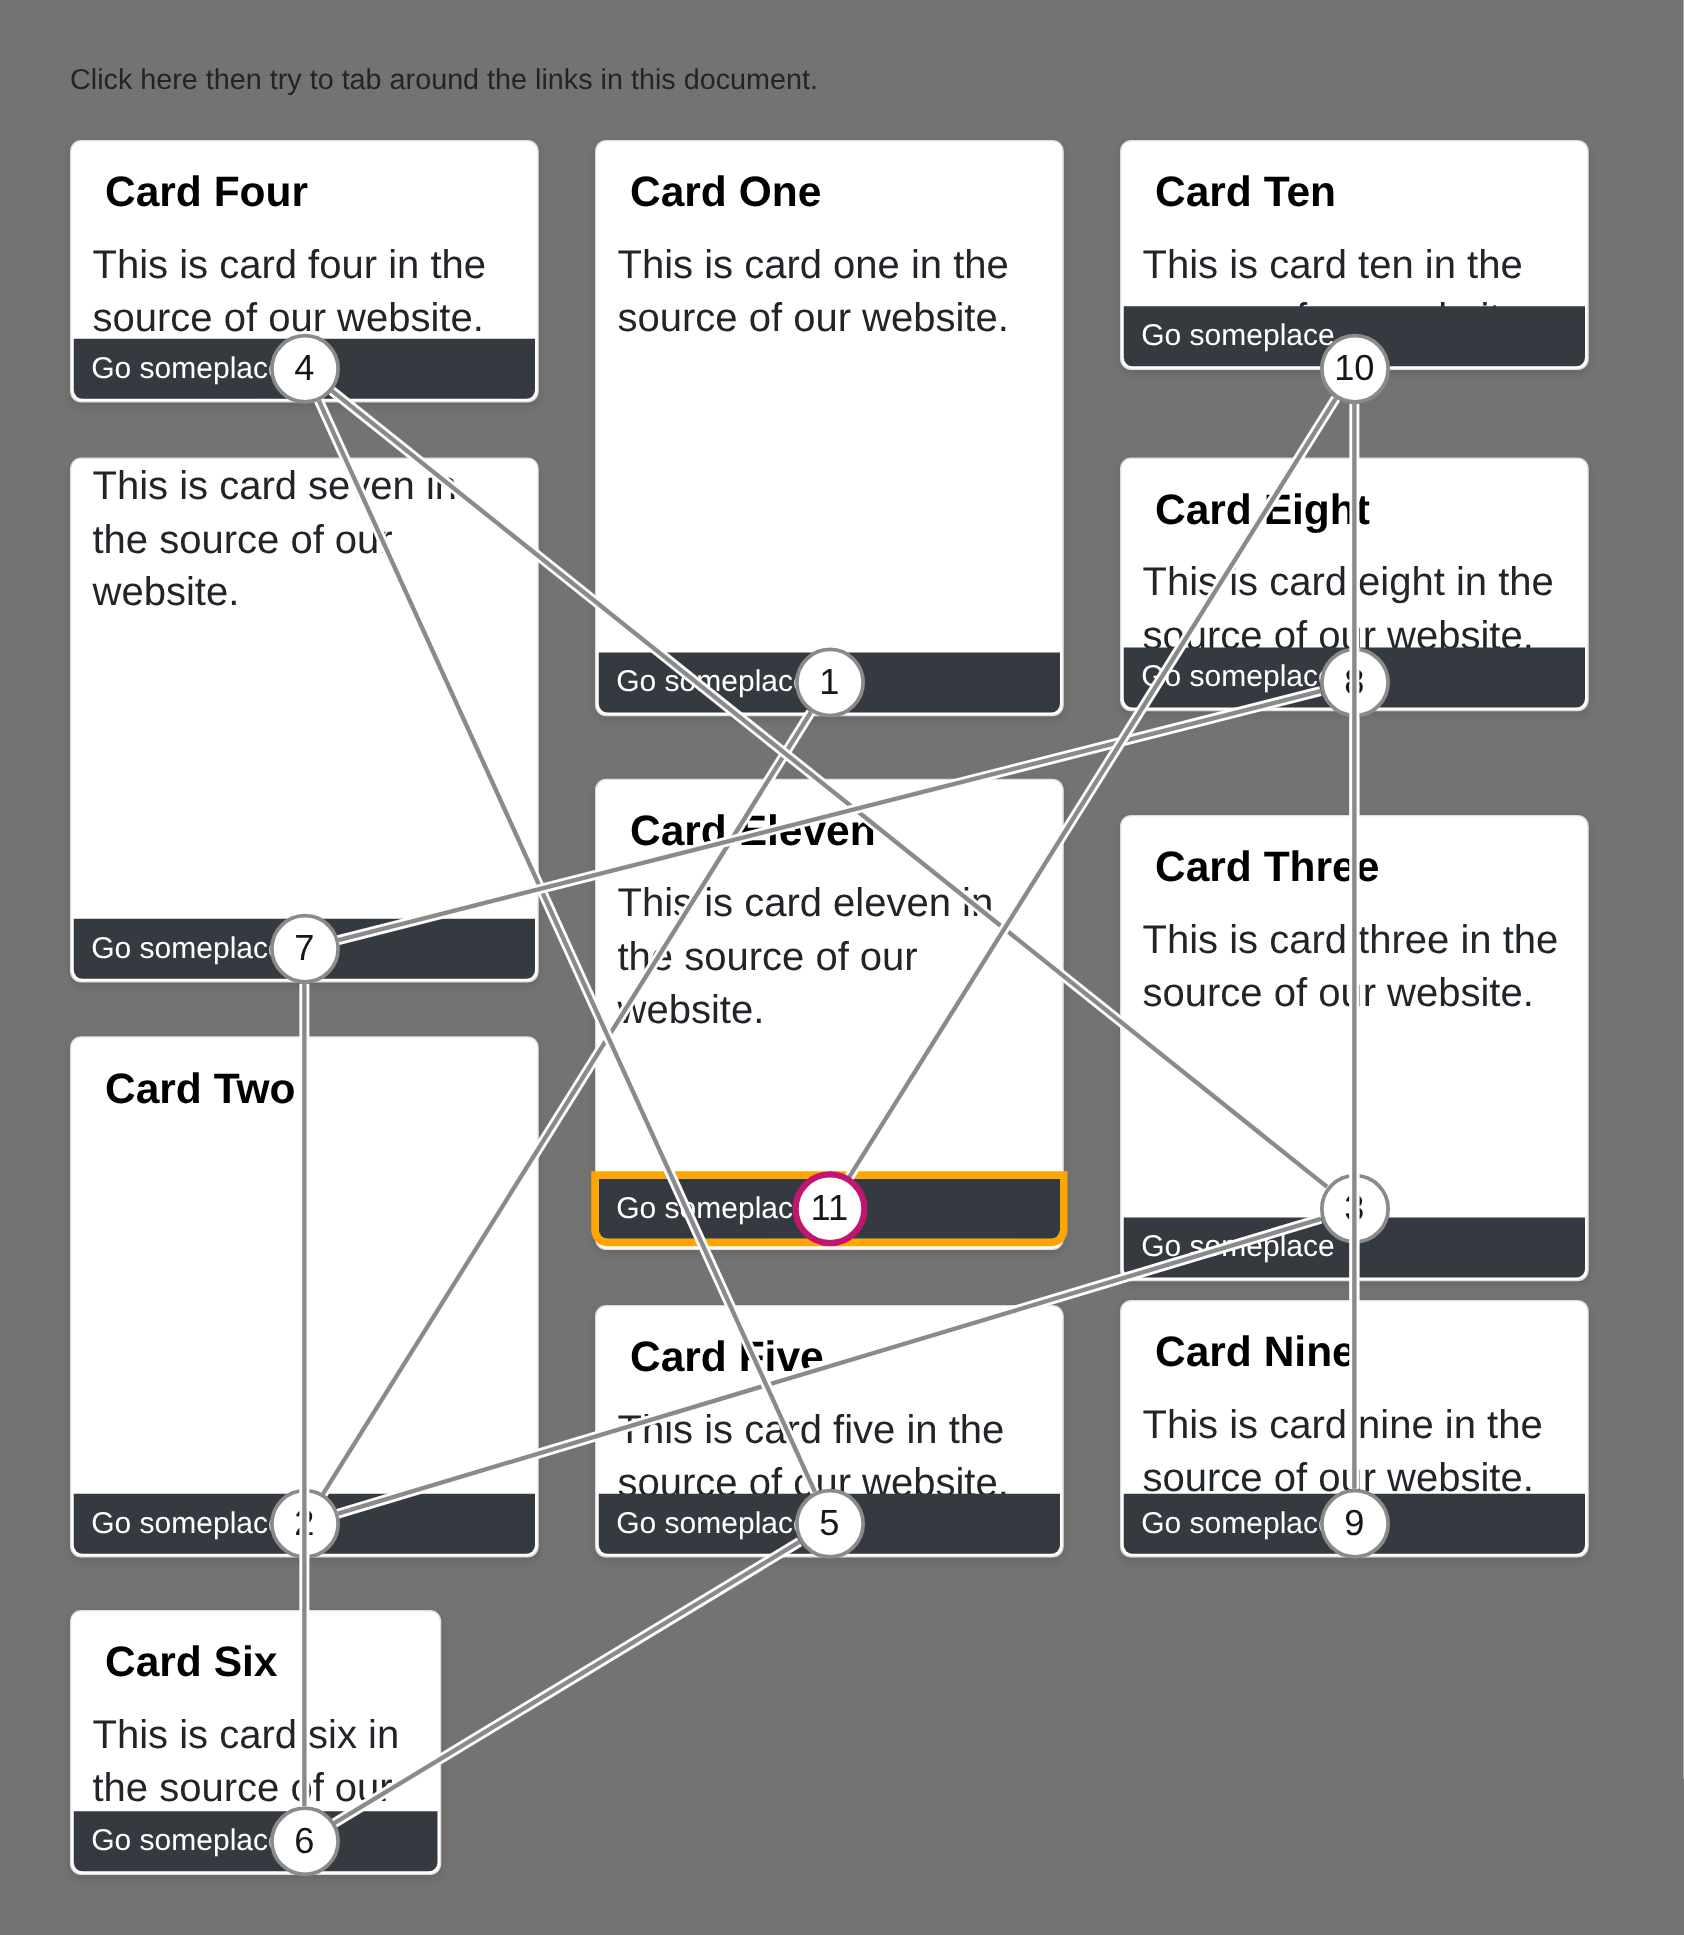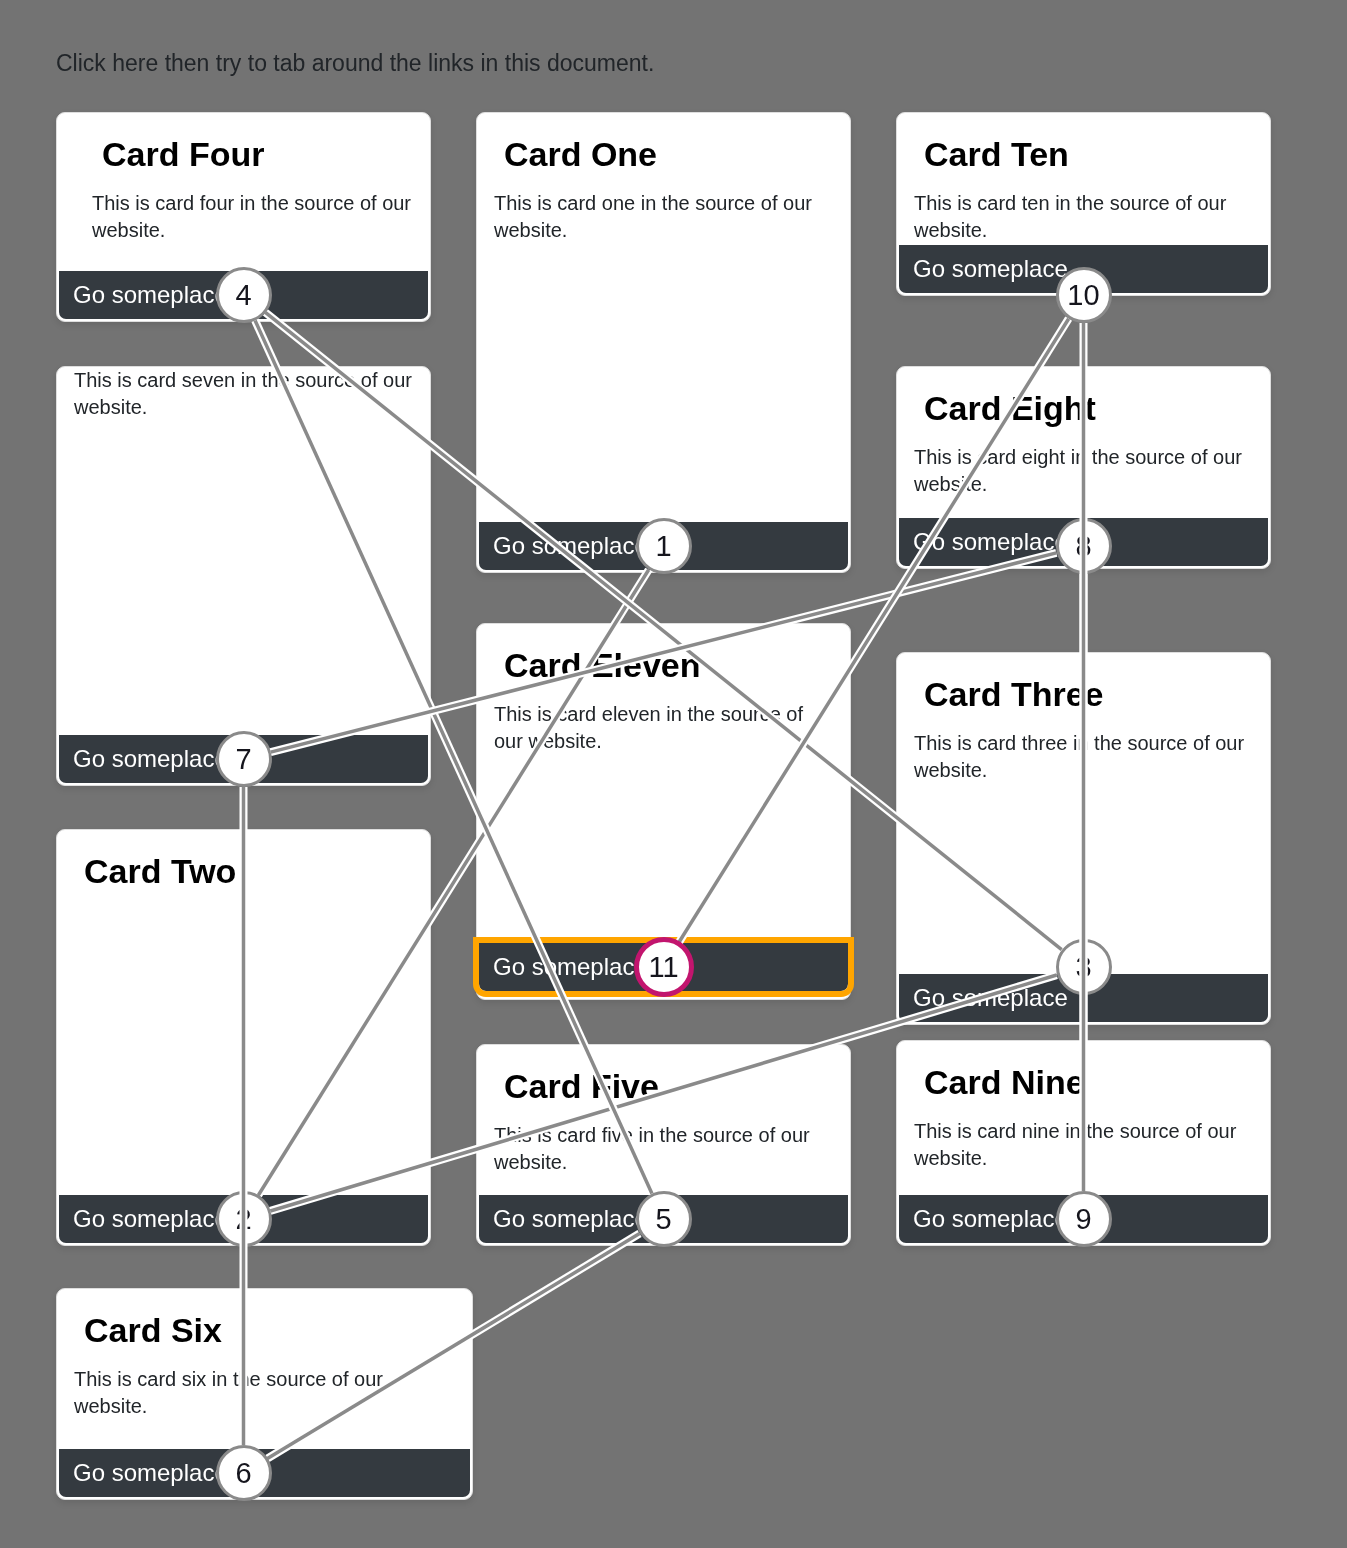--- a/index.html
+++ b/index.html
@@ -12,21 +12,21 @@
     position:absolute;background:#fff;
     border:1px solid var(--card-border,#dedede);
     border-radius:9px;box-shadow:0 3px 7px rgba(0,0,0,.10);
     box-sizing:border-box;
   }
   .card h2{
     font-size:34px;font-weight:bold;color:#000;
     margin:22px 17px 16px 27px;letter-spacing:0;
   }
   .card .body-text{
-    font-size:20px;line-height:1.33;color:#212529;margin:0 17px;
+    font-size:32px;line-height:1.33;color:#212529;margin:0 17px;
   }
   .go-btn{
     position:absolute;left:2px;right:2px;bottom:2px;height:48px;display:block;
     background:var(--button-bg,#343a40);color:var(--button-text,#fff);
     font-size:24px;line-height:48px;padding-left:14px;text-decoration:none;
     border-radius:0 0 7px 7px;white-space:nowrap;overflow:hidden;box-sizing:border-box;
   }
   .go-btn.focused{
     outline:6px solid var(--focus-outline,#ffa500);
     bottom:8px;
@@ -41,37 +41,37 @@
   .tab-stop.current{border:5px solid var(--focus-marker-border,#c2156e);}
   .connector{position:absolute;left:0;top:0;pointer-events:none;}
 </style>
 </head>
 <body>
 
 <div class="stage" style="--button-bg: #343a40; --button-text: #ffffff; --focus-outline: #ffa500; --focus-marker-border: #c2156e; --marker-border: #8a8a8a; --connector: #8a8a8a; --connector-casing: #ffffff; --card-border: #dedede; --text: #212529;">
 
   <p class="intro">Click here then try to tab around the links in this document.</p>
 
-  <article class="card" style="left:56px;top:112px;width:375px;height:210px;padding-left:18px;">
+  <article class="card" style="left:56px;top:112px;width:375px;height:210px;">
     <h2>Card Four</h2>
     <p class="body-text">This is card four in the source of our website.</p>
     <a href="#" class="go-btn">Go someplace</a>
   </article>
 
   <article class="card" style="left:56px;top:366px;width:375px;height:420px;">
     <p class="body-text">This is card seven in the source of our website.</p>
     <a href="#" class="go-btn">Go someplace</a>
   </article>
 
   <article class="card" style="left:56px;top:829px;width:375px;height:417px;">
     <h2>Card Two</h2>
     <a href="#" class="go-btn">Go someplace</a>
   </article>
 
-  <article class="card" style="left:56px;top:1288px;width:417px;height:212px;">
+  <article class="card" style="left:56px;top:1288px;width:297px;height:212px;">
     <h2>Card Six</h2>
     <p class="body-text">This is card six in the source of our website.</p>
     <a href="#" class="go-btn">Go someplace</a>
   </article>
 
   <article class="card" style="left:476px;top:112px;width:375px;height:461px;">
     <h2>Card One</h2>
     <p class="body-text">This is card one in the source of our website.</p>
     <a href="#" class="go-btn">Go someplace</a>
   </article>

